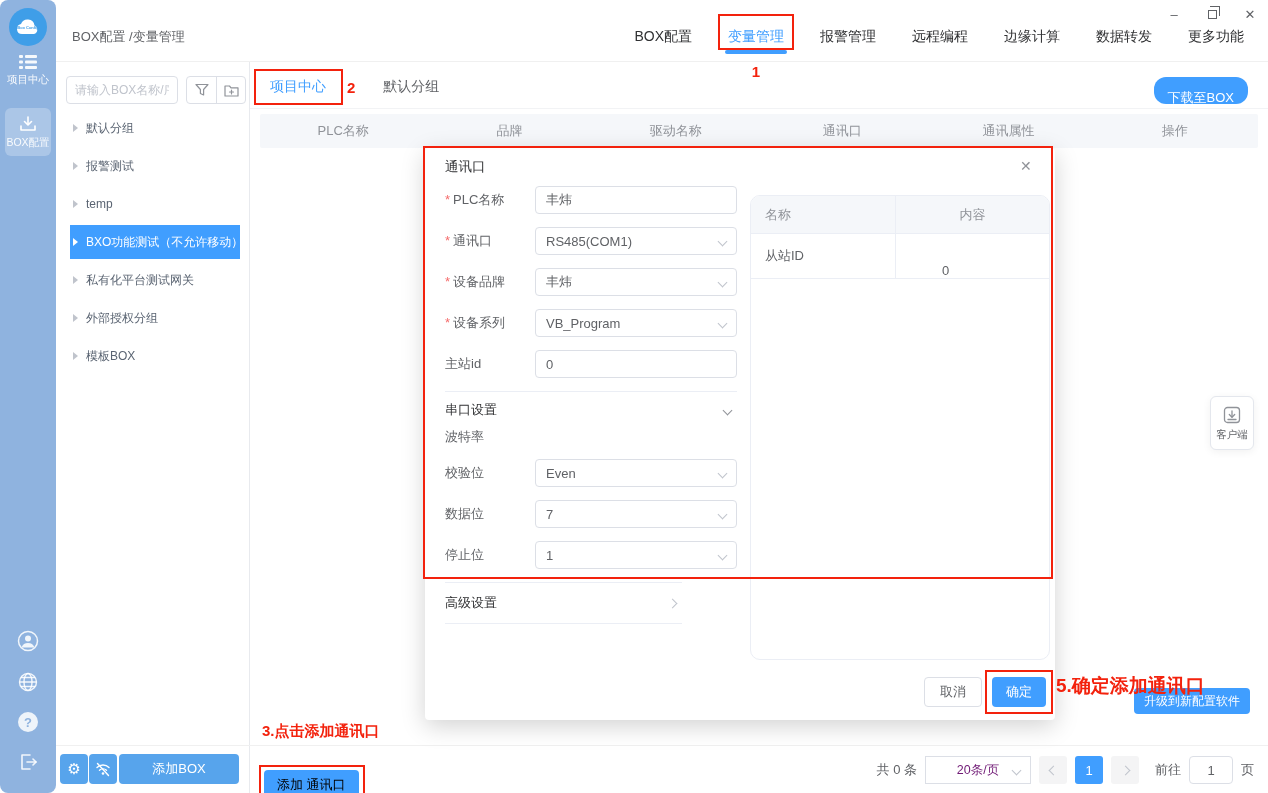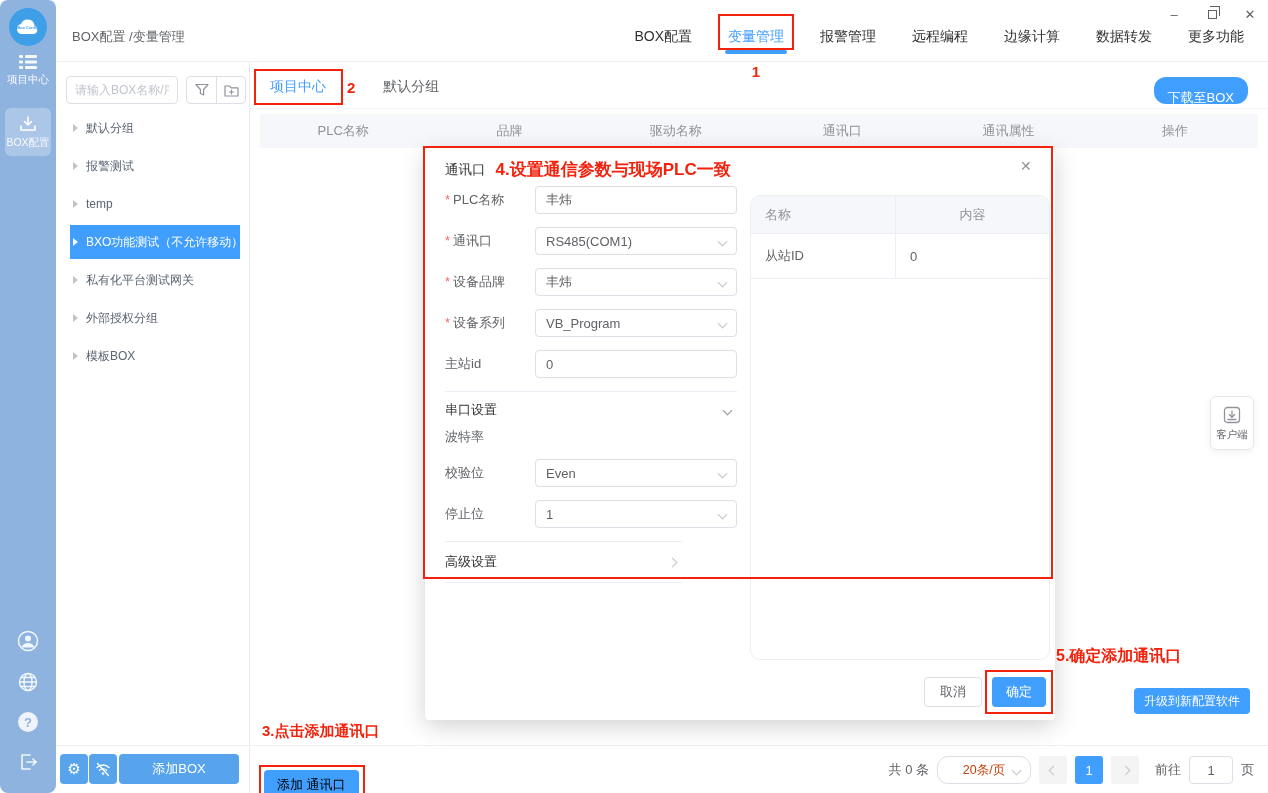--- a/index.html
+++ b/index.html
@@ -75,22 +75,22 @@
   .table-header { position:absolute; left:10px; top:52px; width:998px; height:34px; background:#f5f7fa;
     display:flex; align-items:center; border-radius:2px; }
   .th-cell { flex:1; text-align:center; font-size:13px; color:#909399; }
 
   .bottom-bar { position:absolute; left:0; bottom:0; width:1018px; height:48px; background:#fff;
     border-top:1px solid #f0f0f0; }
   .add-port-btn { position:absolute; left:14px; top:24px; height:30px; padding:0 13px; background:#409EFF;
     color:#000000; font-size:13px; border:none; border-radius:4px; cursor:pointer; }
   .pager { position:absolute; right:14px; top:10px; display:flex; align-items:center; font-size:13px; color:#606266; }
   .pager-total { margin-right:8px; }
-  .page-size { position:relative; width:94px; height:28px; border:1px solid #dcdfe6; border-radius:11px;
-    display:flex; align-items:center; justify-content:center; cursor:pointer; color:#c2410c; font-size:12.5px; }
+  .page-size { position:relative; width:106px; height:28px; border:1px solid #dcdfe6; border-radius:0;
+    display:flex; align-items:center; justify-content:center; cursor:pointer; color:#701a75; font-size:12.5px; }
   .chev { display:inline-block; width:7px; height:7px; border-right:1.4px solid #c0c4cc;
     border-bottom:1.4px solid #c0c4cc; }
   .chev.down { transform:rotate(45deg); }
   .chev.left { transform:rotate(135deg); }
   .chev.right { transform:rotate(-45deg); }
   .page-size .chev { position:absolute; right:10px; top:10px; }
   .pg-btn { width:28px; height:28px; border-radius:3px; background:#f4f4f5; margin-left:8px;
     display:flex; align-items:center; justify-content:center; cursor:pointer; }
   .pg-btn.cur { background:#409EFF; color:#fff; font-size:13px; }
   .goto-lbl { margin:0 8px 0 16px; }
@@ -126,42 +126,42 @@
   .section-row .chev { border-color:#909399; margin-right:4px; }
   .advanced-row { width:237px; display:flex; align-items:center; justify-content:space-between;
     border-top:1px solid #ebeef5; border-bottom:1px solid #ebeef5; margin-top:7px; padding:11px 6px 11px 0;
     font-size:13px; color:#303133; cursor:pointer; }
   .dlg-right { position:absolute; left:325px; top:47px; width:300px; height:465px;
     border:1px solid #ebeef5; border-radius:10px; overflow:hidden; }
   .pt-head { display:flex; height:38px; background:#f5f7fa; border-bottom:1px solid #ebeef5; align-items:center; }
   .pt-head .c1 { width:145px; padding-left:14px; font-size:13px; color:#909399; border-right:1px solid #ebeef5;
     height:38px; display:flex; align-items:center; }
   .pt-head .c2 { flex:1; text-align:center; font-size:13px; color:#909399; }
-  .pt-row { display:flex; height:45px; border-bottom:1px solid #ebeef5; align-items:center; }
+  .pt-row { display:flex; height:45px; border-bottom:1px solid #ebeef5; align-items:flex-end;gap:32px; }
   .pt-row .c1 { width:145px; padding-left:14px; font-size:13px; color:#606266; border-right:1px solid #ebeef5;
     height:45px; display:flex; align-items:center; }
   .pt-row .c2 { flex:1; padding-left:14px; font-size:13px; color:#606266; }
   .dlg-footer { position:absolute; right:9px; bottom:13px; display:flex; align-items:center; gap:10px; }
   .btn-cancel { height:30px; padding:0 15px; background:#fff; border:1px solid #dcdfe6; border-radius:4px;
     font-size:13px; color:#606266; cursor:pointer; }
   .btn-confirm { position:relative; height:30px; padding:0 14px; background:#409EFF; border:none;
     border-radius:4px; font-size:13px; color:#fff; cursor:pointer; }
 
   
   .anno { color:#f3220d; font-weight:bold; pointer-events:none; }
   .anno-box { position:absolute; border:2px solid #f3220d; pointer-events:none; }
   .box-nav { left:-10px; top:-8px; right:-10px; height:36px; }
   .step1-num { position:absolute; top:36px; left:50%; transform:translateX(-50%); font-size:15px; }
   .box-tab { left:-8px; top:-5px; right:-9px; bottom:-5px; }
   .step2-num { font-size:15px; margin-left:13px; }
   .step3-text { position:absolute; left:262px; top:722px; font-size:15px; z-index:30; }
   .box-addport { left:-5px; top:-5px; right:-6px; bottom:-5px; }
   .step4-text { font-size:17px; margin-left:10px; }
   .box-dialog { left:423px; top:146px; width:630px; height:433px; z-index:30; }
-  .step5-text { position:absolute; left:1056px; top:646px; font-size:16px; z-index:30; }
+  .step5-text { position:absolute; left:1056px; top:673px; font-size:19px; z-index:30; }
   .box-confirm { left:-7px; top:-7px; right:-7px; bottom:-7px; }
   .pos-rel { position:relative; }
 </style>
 </head>
 <body>
 
 <div class="app">
 
   <div class="rail">
     <div class="rail-logo">
@@ -370,21 +370,20 @@
           <path d="M7.3 9.5 L10 12.2 L12.7 9.5"></path>
           <path d="M6 14.5h8"></path>
       </g>
     </svg>
     <span class="cw-lbl">客户端</span>
   </div>
 
   <div class="dialog">
     <div class="dlg-header">
       <span class="dlg-title">通讯口</span>
-      <span class="anno step4-text">4.设置通信参数与现场PLC一致</span>
     </div>
     <span class="dlg-close">✕</span>
 
     <div class="dlg-left">
       <div class="field-row">
         <span class="field-label"><span class="req">*</span><span>PLC名称</span></span>
         <input class="field-input" value="丰炜" style="">
       </div>
       <div class="field-row">
         <span class="field-label"><span class="req">*</span><span>通讯口</span></span>
@@ -417,20 +416,27 @@
         <span class="chev down"></span>
       </div>
 
       <div class="field-row">
         <span class="field-label">波特率</span>
       </div>
       <div class="field-row">
         <span class="field-label">校验位</span>
         <span class="field-select">
           <span>Even</span>
+          <span class="chev down"></span>
+        </span>
+      </div>
+      <div class="field-row">
+        <span class="field-label">数据位</span>
+        <span class="field-select">
+          <span>7</span>
           <span class="chev down"></span>
         </span>
       </div>
       <div class="field-row">
         <span class="field-label">停止位</span>
         <span class="field-select">
           <span>1</span>
           <span class="chev down"></span>
         </span>
       </div>

